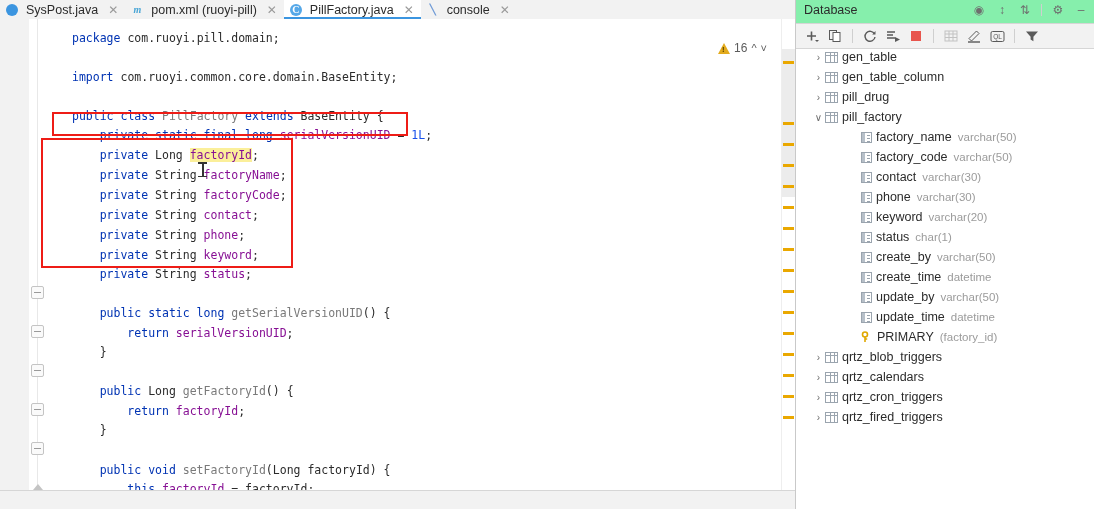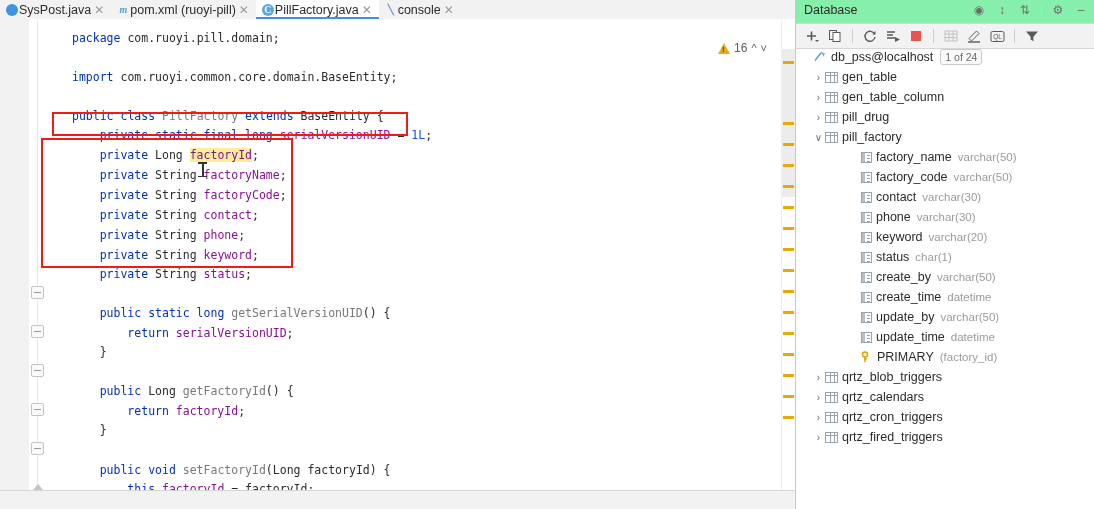--- a/index.html
+++ b/index.html
@@ -15,21 +15,21 @@
   #root{position:relative;width:1094px;height:509px;overflow:hidden;}
 
   
   .tabbar{
     position:absolute;left:0;top:0;width:795px;height:19px;
     background:#f2f2f2;
     border-bottom:1px solid #c9c9c9;
     display:flex;align-items:stretch;
   }
   .tab{
-    display:flex;align-items:center;gap:1px;
+    display:flex;align-items:center;gap:8px;
     padding:0 7px 0 6px;
     font-size:12.5px;color:#2b2b2b;
     background:#f2f2f2;
     position:relative;white-space:nowrap;
     cursor:default;
   }
   .tab.active{background:#ffffff;}
   .tab.active:after{
     content:"";position:absolute;left:0;right:0;bottom:0;height:2px;
     background:#3b95e0;
@@ -366,31 +366,20 @@
       </span>
       <span class="tsep"></span>
       <span class="tbtn">
         <svg width="14" height="13" viewBox="0 0 14 13">
             <path d="M1 1.5h12l-4.6 5.2v4.6L5.6 9.6V6.7z" fill="#5a5a5a"></path>
           </svg>
       </span>
     </div>
 
     <div class="db-tree">
-      <div class="trow indent-root">
-        <span class="arr none"></span>
-        <span class="db-ic">
-          <svg width="13" height="12" viewBox="0 0 13 12">
-              <path d="M1 9.5C3 7 5 4 7.5 1.5" stroke="#4b8fd1" stroke-width="1.3" fill="none"></path>
-              <path d="M7 1l4 1.2-1.4 3.6z" fill="#6fb0e6"></path>
-            </svg>
-        </span>
-        <span class="tname">db_pss@localhost</span>
-        <span class="badge">1 of 24</span>
-      </div>
       <div id="treerows">
           <div class="trow indent1">
             <span class="arr">›</span>
             <span class="tbl-ic"></span>
             <span class="tname">gen_table</span>
           </div>
           <div class="trow indent1">
             <span class="arr">›</span>
             <span class="tbl-ic"></span>
             <span class="tname">gen_table_column</span>

